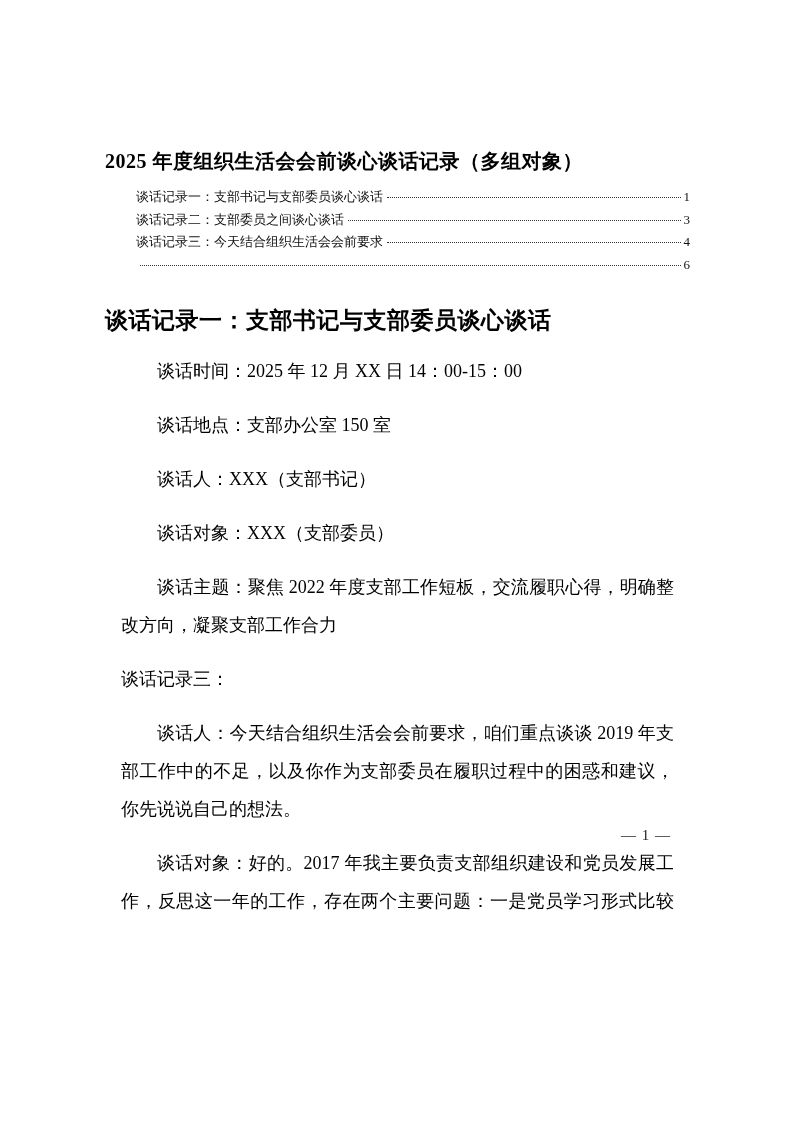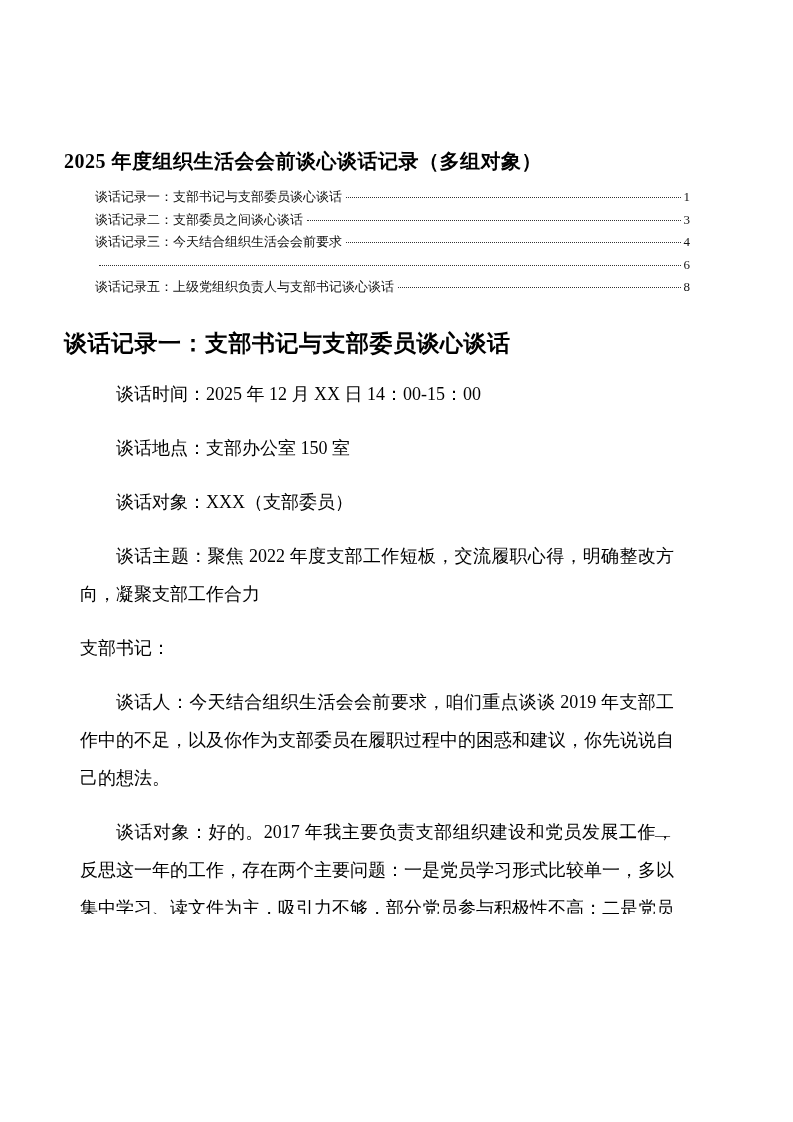--- a/index.html
+++ b/index.html
@@ -6,21 +6,21 @@
     margin: 0;
     padding: 0;
     background: #ffffff;
   }
   .page {
     position: relative;
     width: 793px;
     height: 914px;
     background: #ffffff;
     box-sizing: border-box;
-    padding: 148px 103px 0 64px;
+    padding: 148px 103px 0 105px;
     font-family: "Liberation Serif", "DejaVu Serif", serif;
     color: #000000;
     overflow: hidden;
   }
   .doc-title {
     margin: 0;
     font-size: 20px;
     line-height: 26px;
     font-weight: 700;
     letter-spacing: 0.5px;
@@ -95,34 +95,30 @@
     </div>
     <div class="toc-row">
       <span class="toc-label">谈话记录三：今天结合组织生活会会前要求</span>
       <span class="toc-leader"></span>
       <span class="toc-page">4</span>
     </div>
     <div class="toc-row">
       <span class="toc-leader"></span>
       <span class="toc-page">6</span>
     </div>
-    <div class="toc-row">
-      <span class="toc-label">谈话记录五：上级党组织负责人与支部书记谈心谈话</span>
-      <span class="toc-leader"></span>
-      <span class="toc-page">8</span>
-    </div>
   </nav>
 
   <h2 class="section-heading">谈话记录一：支部书记与支部委员谈心谈话</h2>
 
   <p class="body-par indent">谈话时间：2025 年 12 月 XX 日 14：00-15：00</p>
   <p class="body-par indent">谈话地点：支部办公室 150 室</p>
+  <p class="body-par indent">谈话人：XXX（支部书记）</p>
   <p class="body-par indent">谈话对象：XXX（支部委员）</p>
   <p class="body-par indent">谈话主题：聚焦 2022 年度支部工作短板，交流履职心得，明确整改方向，凝聚支部工作合力</p>
 
-  <p class="body-par">支部书记：</p>
+  <p class="body-par">谈话记录三：</p>
 
   <p class="body-par indent">谈话人：今天结合组织生活会会前要求，咱们重点谈谈 2019 年支部工作中的不足，以及你作为支部委员在履职过程中的困惑和建议，你先说说自己的想法。</p>
   <p class="body-par indent">谈话对象：好的。2017 年我主要负责支部组织建设和党员发展工作，反思这一年的工作，存在两个主要问题：一是党员学习形式比较单一，多以集中学习、读文件为主，吸引力不够，部分党员参与积极性不高；二是党员发展过程中，对入党积极分子的培养考察不够细致，谈心谈话不够频繁，对其思想动态掌握不够全面。另外，在配合支部整体工作时，有时存在衔接不够顺畅的情况，主动担当作为的意识还需要进一步提升。</p>
 
   <div class="footer-page-number">— 1 —</div>
 
 </div>
 
 </body></html>

